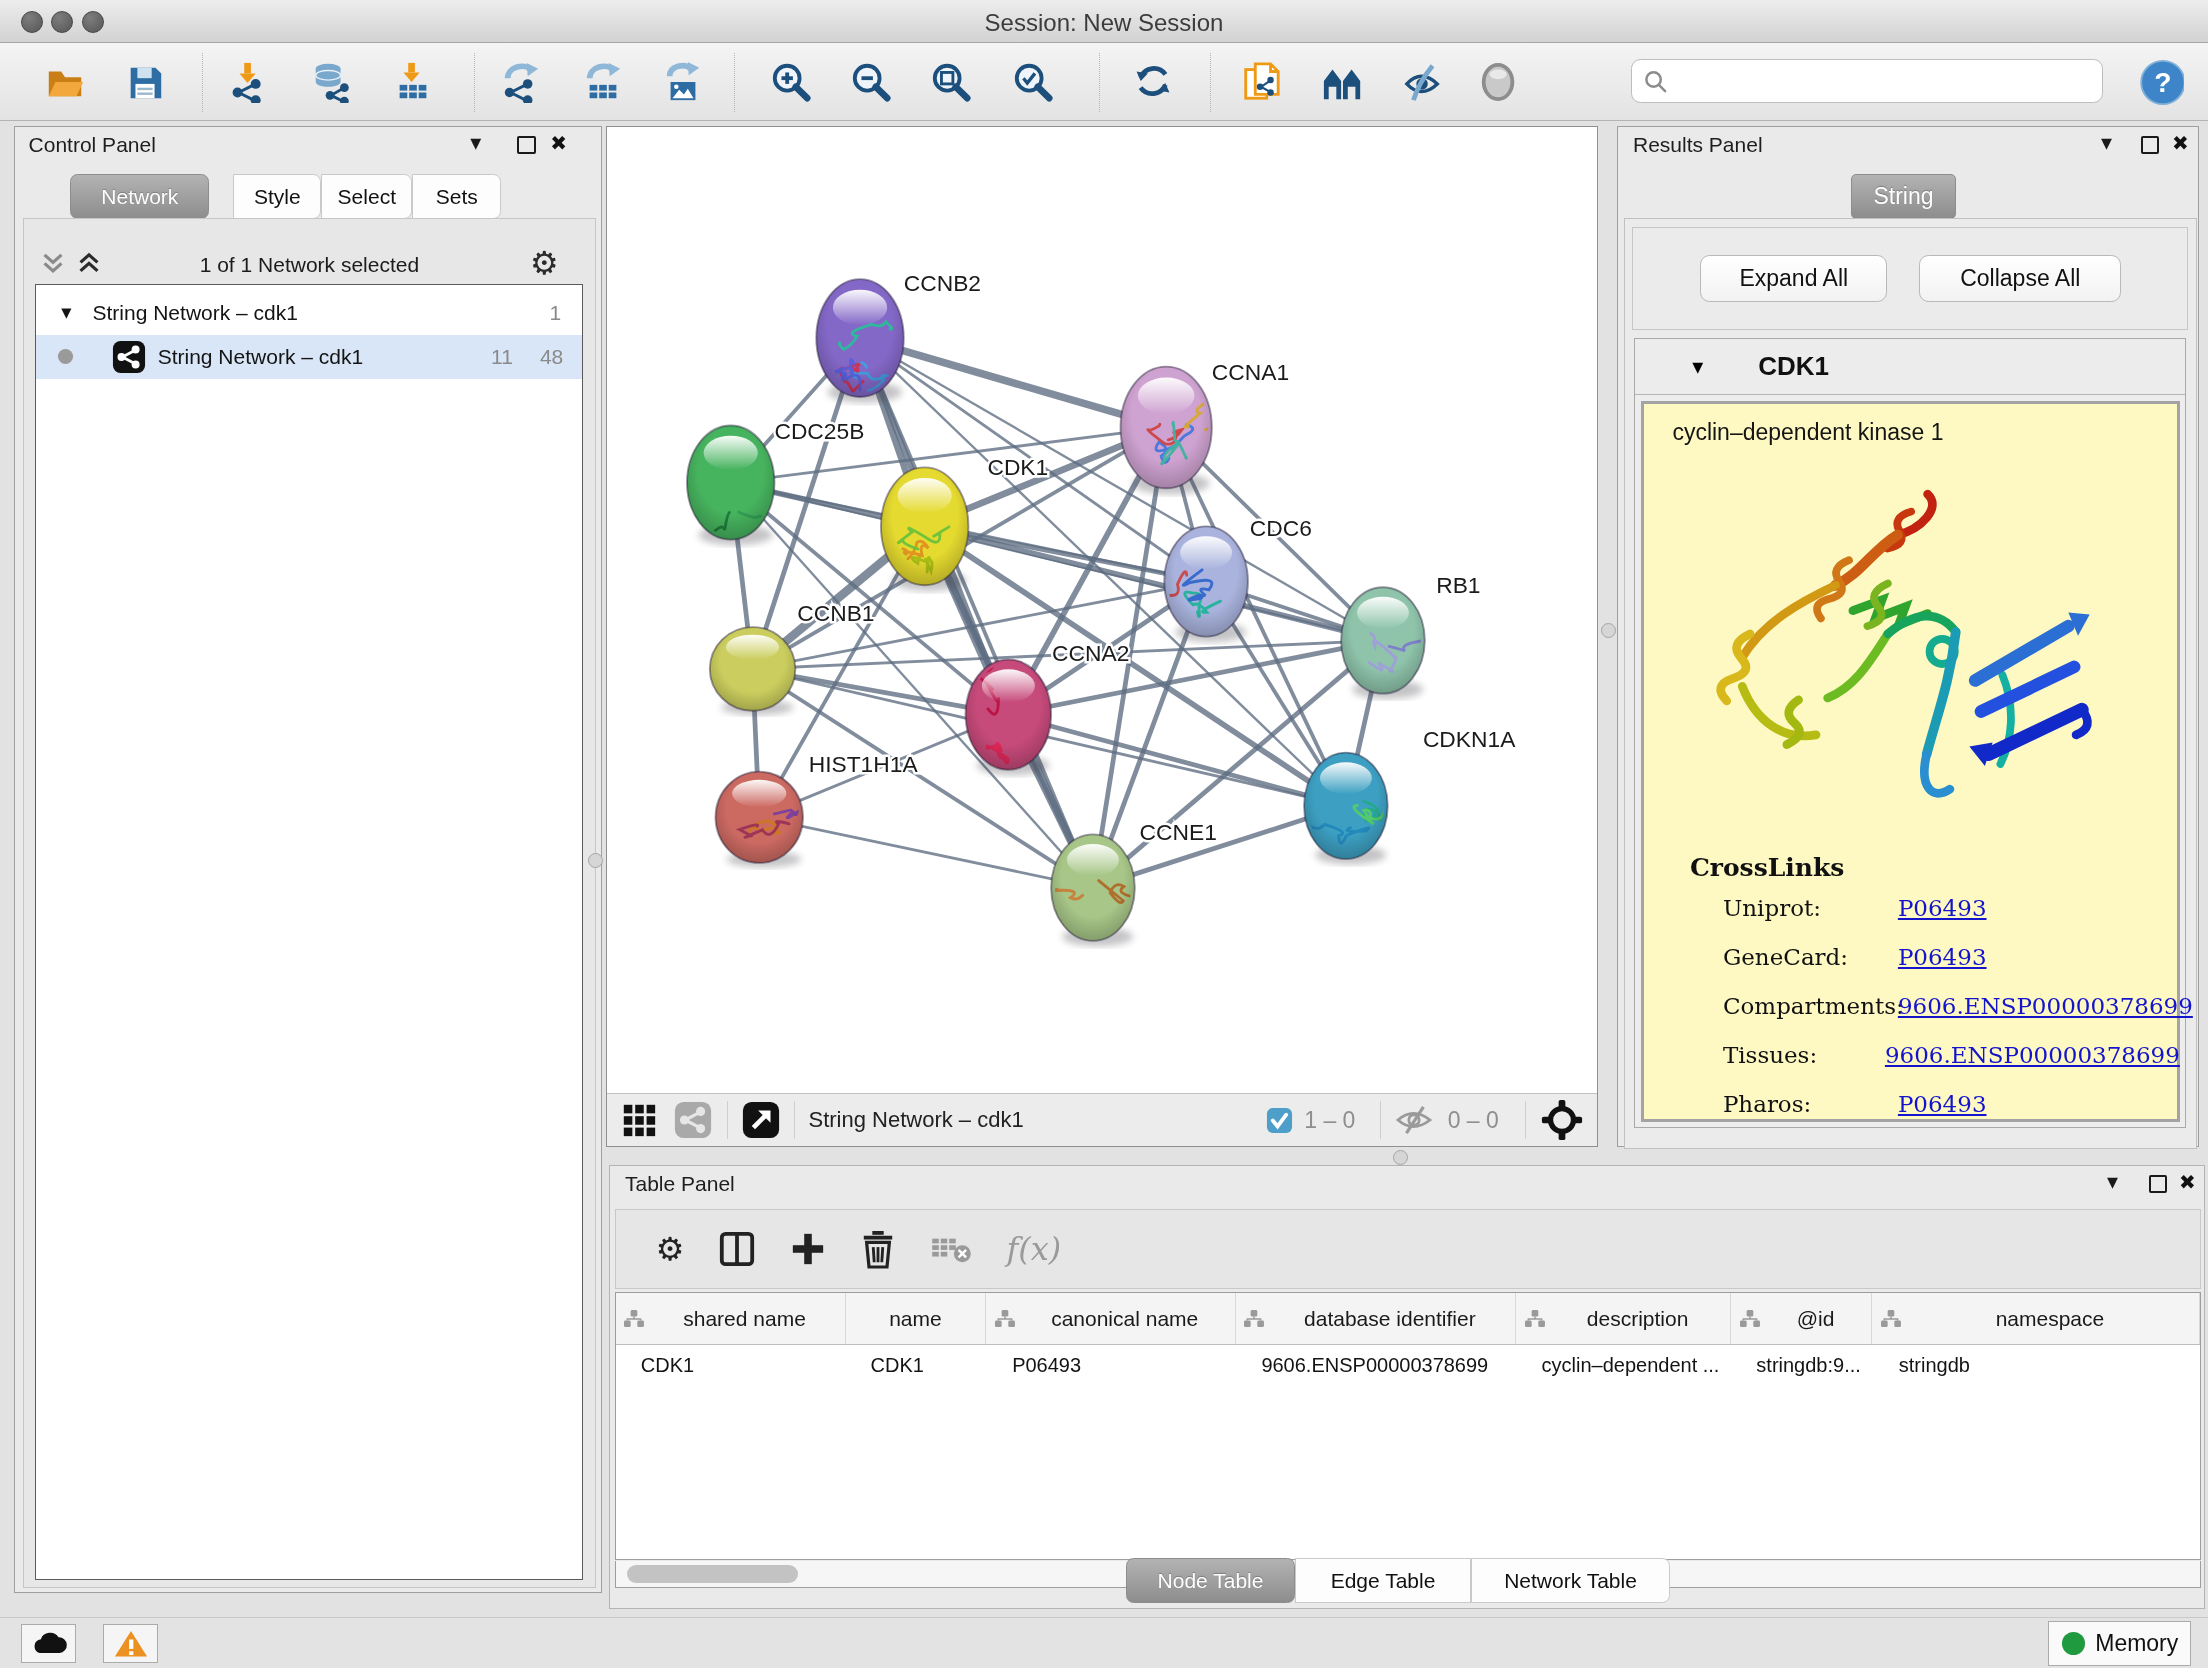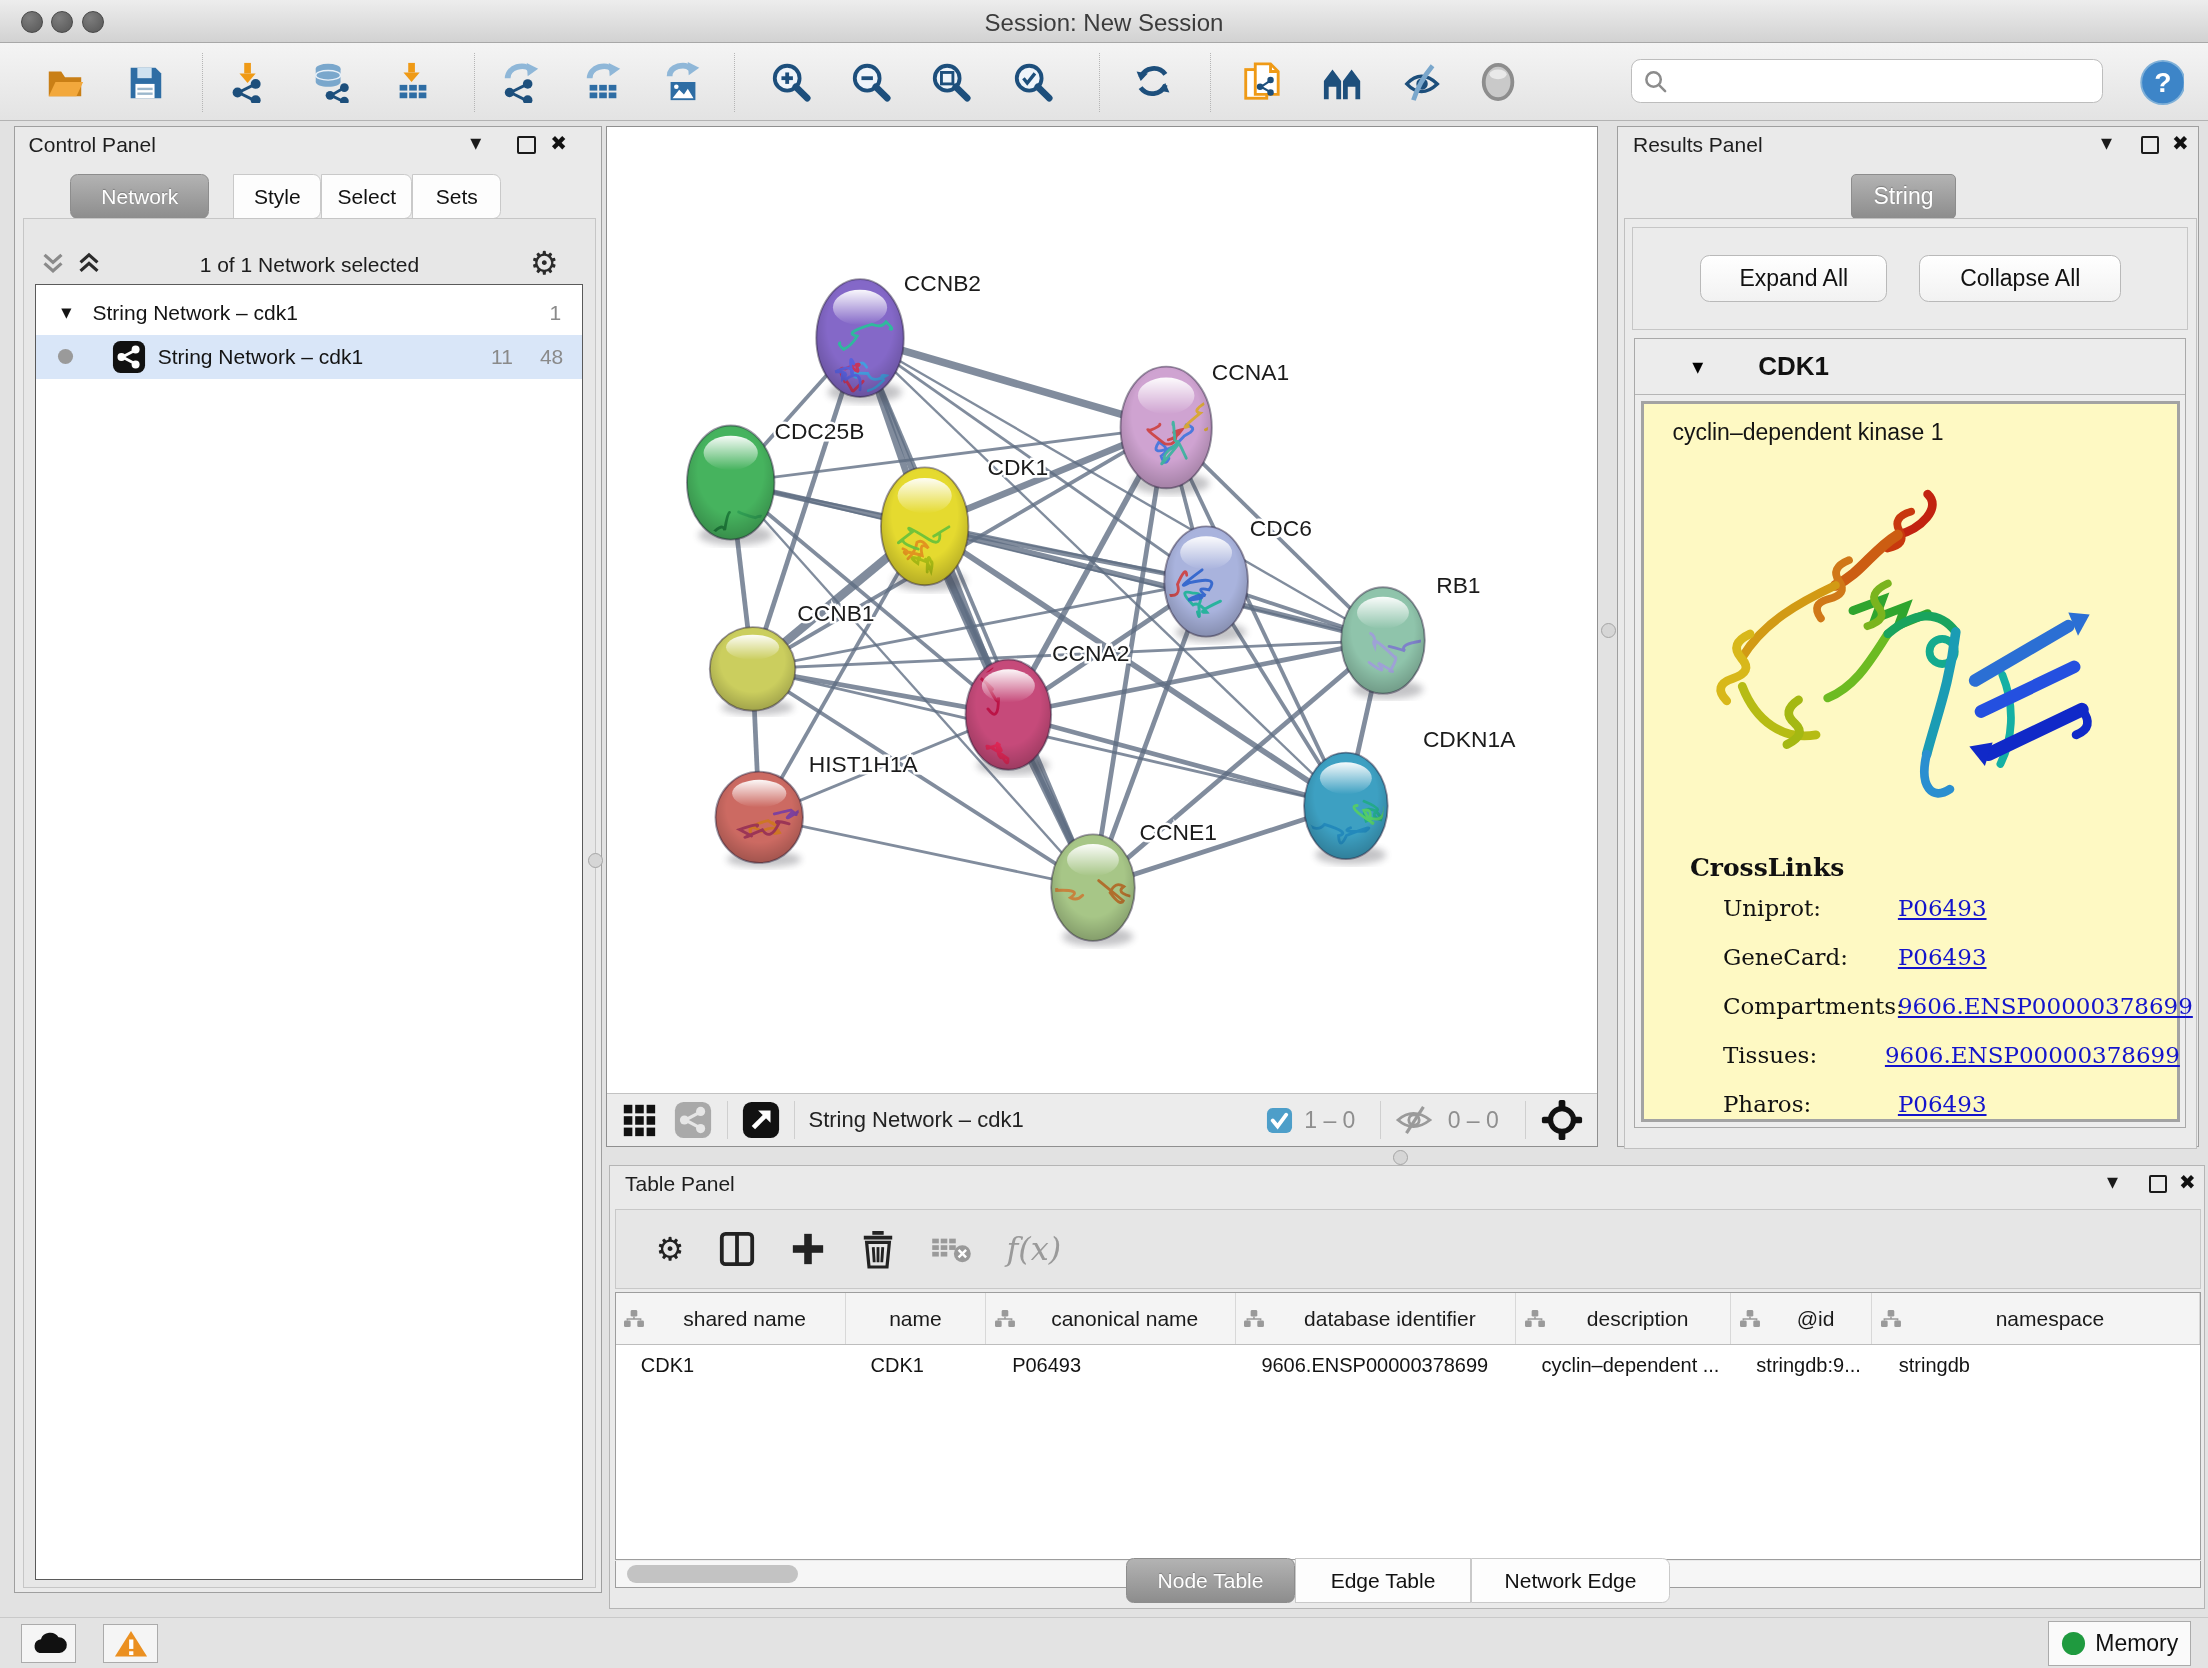--- a/index.html
+++ b/index.html
@@ -775,21 +775,21 @@
           </div>
         </div>
     </div>
     <div id="hscroll" class="abs">
         <div id="hthumb" class="abs"></div>
       </div>
 
     <div class="abs" style="left:516px;top:392px;display:flex;">
       <div class="tab sel" style="width:169px;border-radius:7.6px;">Node Table</div>
       <div class="tab" style="width:176px;">Edge Table</div>
-      <div class="tab" style="width:199px;border-radius:0 7.6px 7.6px 0;">Network Edge</div>
+      <div class="tab" style="width:199px;border-radius:0 7.6px 7.6px 0;">Network Table</div>
     </div>
   </div>
 
   <div class="dotgrip abs" style="left:588px;top:853px;"></div>
   <div class="dotgrip abs" style="left:1601px;top:623px;"></div>
   <div class="dotgrip abs" style="left:1393px;top:1150px;"></div>
 
   <div id="statusbar" class="abs">
     <div class="sbtn abs" style="left:21px;">
       <svg width="38" height="27" viewBox="0 0 40 28">

